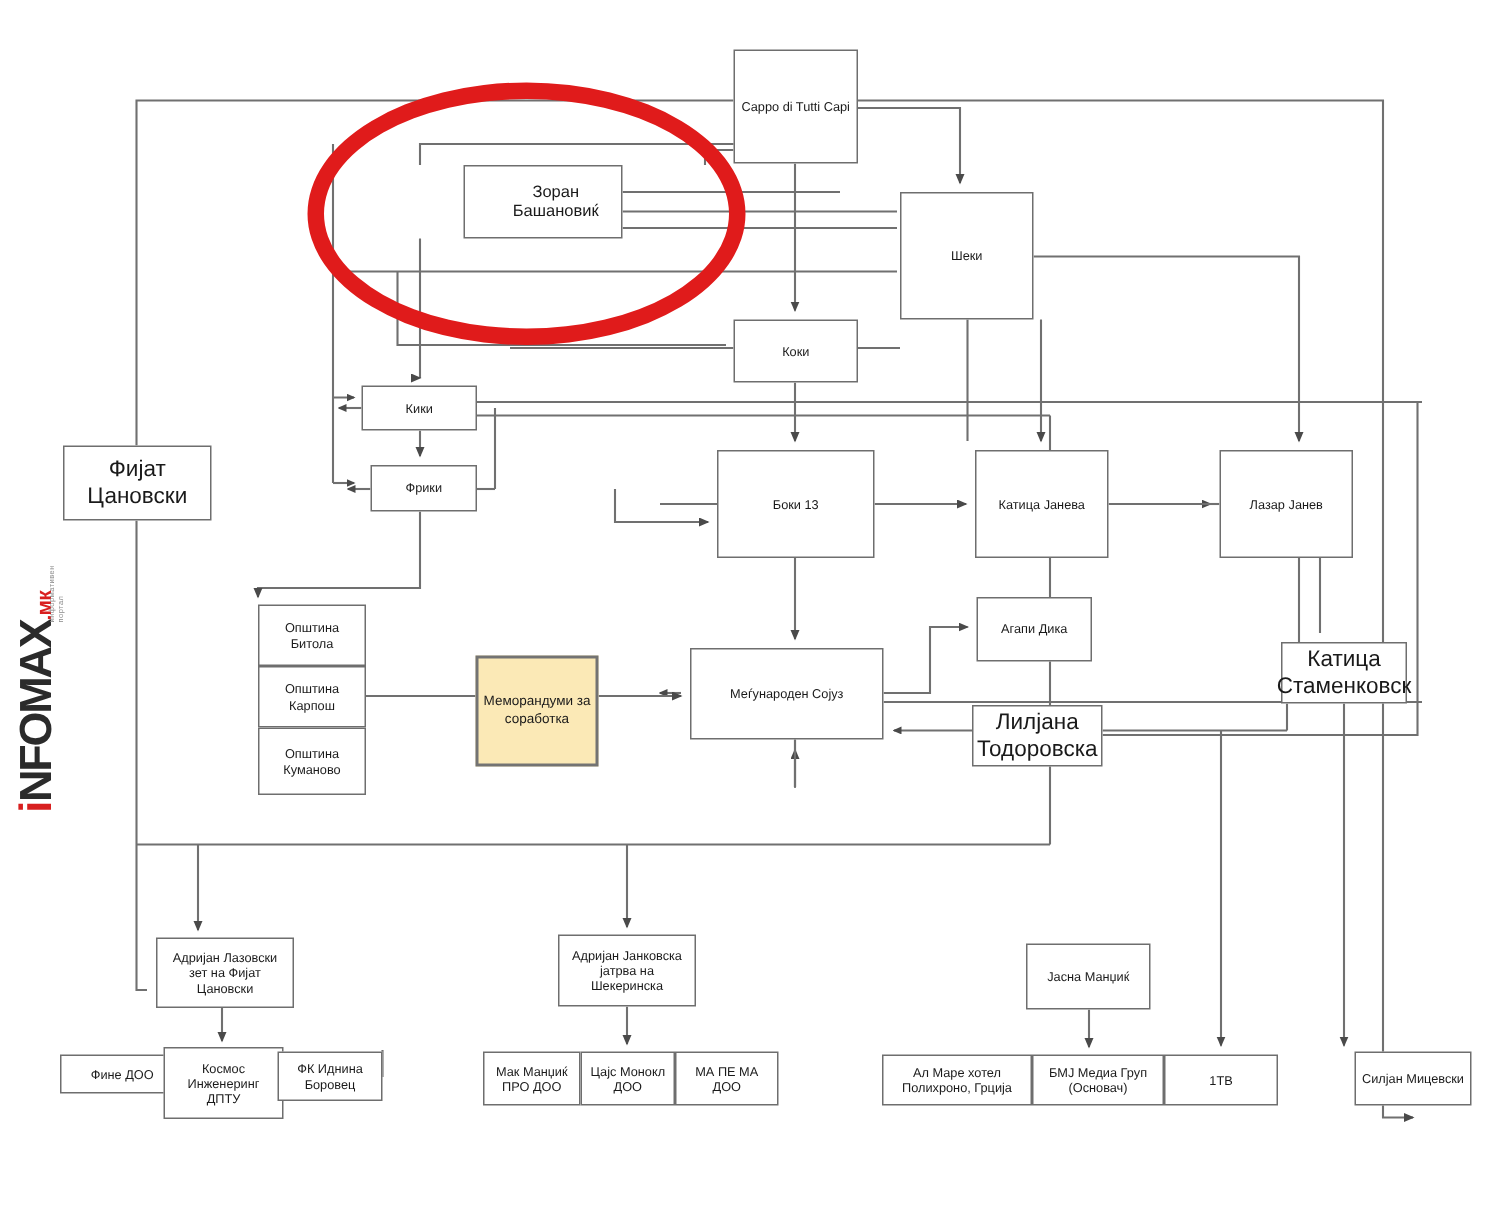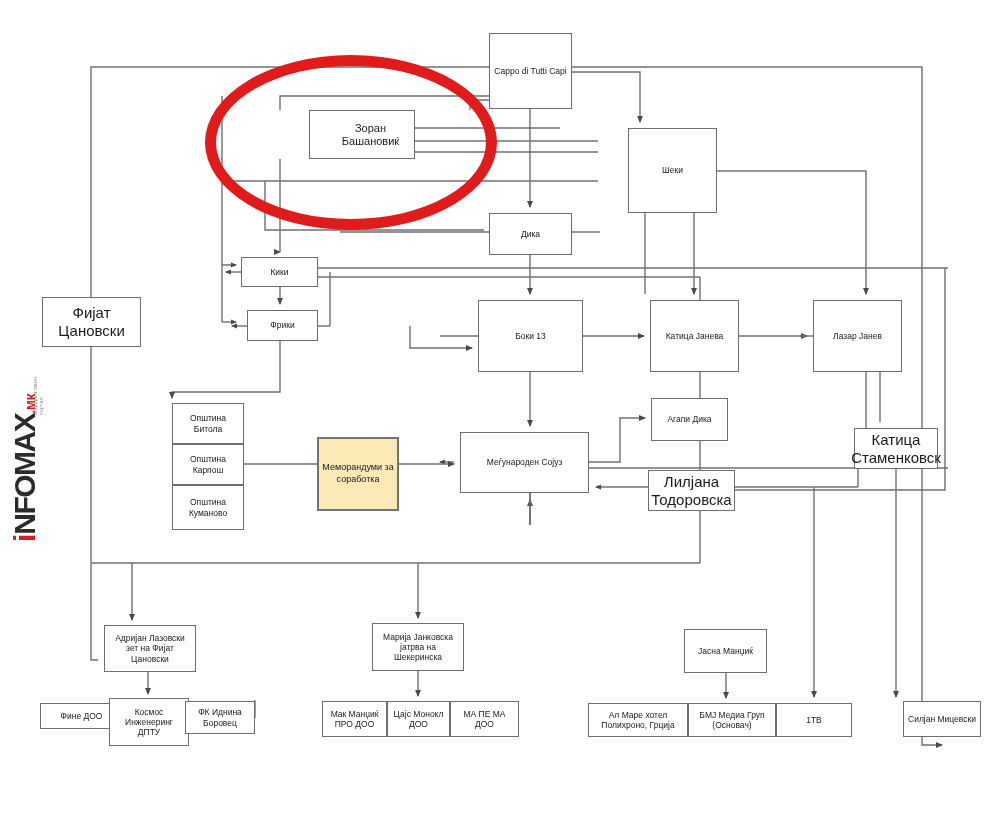--- a/index.html
+++ b/index.html
@@ -134,25 +134,25 @@
     <div class="wm-sub" id="wm-sub" style="left: 30px; top: 60px; transform: rotate(-90deg); transform-origin: left top;">информативен портал</div>
   </div>
 
   <div id="nodes">
       <div class="node n-sm" style="left: 489px; top: 33px; width: 83px; height: 76px; align-items: center;">
         <span>Cappo di Tutti Capi</span>
       </div>
       <div class="node n-lg" style="left: 309px; top: 110px; width: 106px; height: 49px; padding-left: 20px;">
         <span>Зоран Башановиќ</span>
       </div>
-      <div class="node n-sm" style="left: 600px; top: 128px; width: 89px; height: 85px; margin-left: 28px;">
+      <div class="node n-sm" style="left: 600px; top: 128px; width: 89px; height: 85px;">
         <span>Шеки</span>
       </div>
       <div class="node n-sm" style="left: 489px; top: 213px; width: 83px; height: 42px;">
-        <span>Дика</span>
+        <span>Коки</span>
       </div>
       <div class="node n-sm" style="left: 241px; top: 257px; width: 77px; height: 30px;">
         <span>Кики</span>
       </div>
       <div class="node n-sm" style="left: 247px; top: 310px; width: 71px; height: 31px; text-align: center;">
         <span>Фрики</span>
       </div>
       <div class="node n-md" style="left: 42px; top: 297px; width: 99px; height: 50px;">
         <span>Фијат Цановски</span>
       </div>
@@ -183,21 +183,21 @@
       <div class="node n-md" style="left: 648px; top: 470px; width: 87px; height: 41px;">
         <span>Лилјана Тодоровска</span>
       </div>
       <div class="node n-md" style="left: 854px; top: 428px; width: 84px; height: 41px;">
         <span>Катица Стаменковск</span>
       </div>
       <div class="node n-sm" style="left: 104px; top: 625px; width: 92px; height: 47px;">
         <span>Адријан Лазовски зет на Фијат Цановски</span>
       </div>
       <div class="node n-sm" style="left: 372px; top: 623px; width: 92px; height: 48px;">
-        <span>Марија Јанковска јатрва на Шекеринска</span>
+        <span>Адријан Јанковска јатрва на Шекеринска</span>
       </div>
       <div class="node n-sm" style="left: 684px; top: 629px; width: 83px; height: 44px;">
         <span>Јасна Манџиќ</span>
       </div>
       <div class="node n-sm" style="left: 40px; top: 703px; width: 83px; height: 26px;">
         <span>Фине ДОО</span>
       </div>
       <div class="node n-sm" style="left: 109px; top: 698px; width: 80px; height: 48px;">
         <span>Космос Инженеринг ДПТУ</span>
       </div>

